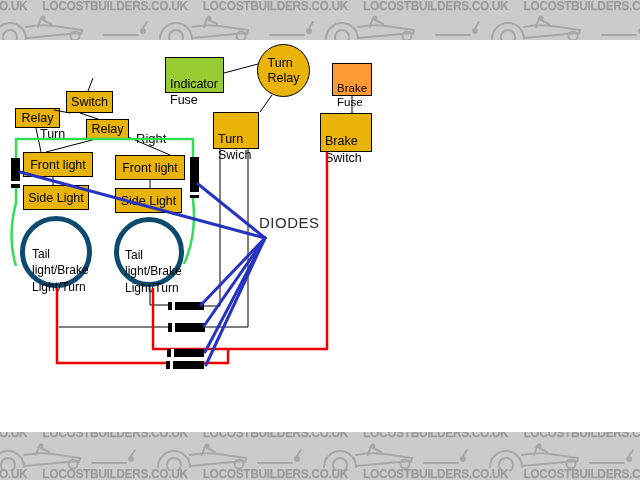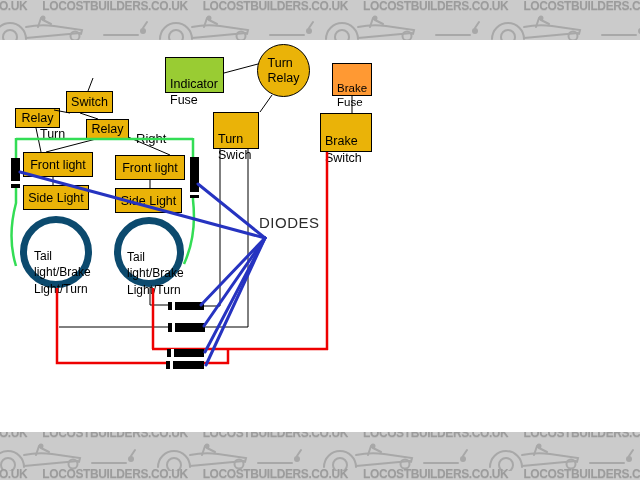--- a/index.html
+++ b/index.html
@@ -21,21 +21,21 @@
   
   .box{
     position:absolute;box-sizing:border-box;border:1px solid #000;background:#eab308;
     display:flex;align-items:center;justify-content:center;
     font-size:12.5px;line-height:16px;white-space:pre-line;z-index:1;
   }
   .box.left-text{display:block;text-align:left;padding:2px 0 0 4px;}
   .circle{border-radius:50%;}
   .plain-label{position:absolute;z-index:1;white-space:pre-line;}
   .tail-circle{
-    position:absolute;box-sizing:border-box;border:7px solid #0c4a6e;background:#fff;
+    position:absolute;box-sizing:border-box;border:5px solid #0c4a6e;background:#fff;
     border-radius:50%;font-size:12px;line-height:16.5px;white-space:pre-line;
     padding:8px 0 0 7px;z-index:1;
   }
   #wires{position:absolute;left:0;top:0;z-index:5;pointer-events:none;}
 </style>
 </head>
 <body>
 
 <svg width="0" height="0" style="position:absolute" aria-hidden="true">
   <defs>

